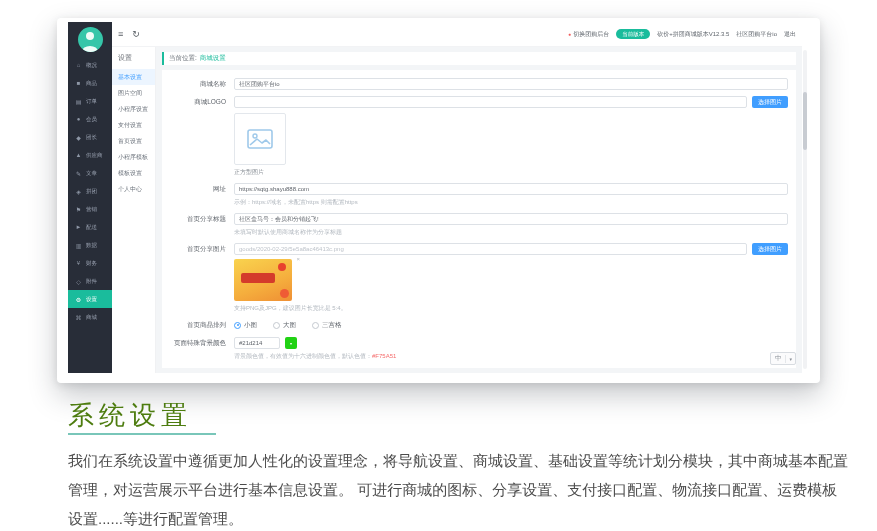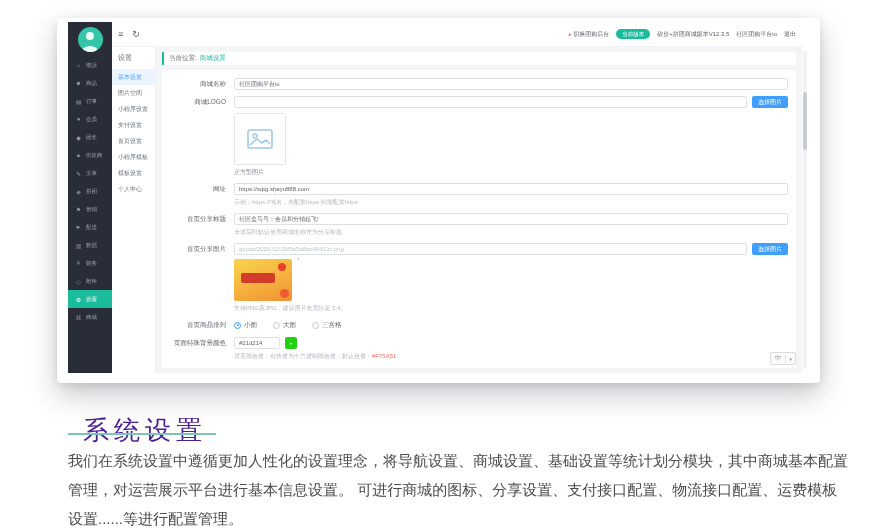--- a/index.html
+++ b/index.html
@@ -85,21 +85,21 @@
   .swatch { width:12px; height:12px; flex:none; border-radius:2px; display:flex; align-items:center; justify-content:center; color:#fff; font-size:4px; cursor:pointer; }
 
   .lang-widget { position:absolute; right:6px; bottom:8px; display:flex; align-items:center; border:1px solid #d8dce1; border-radius:2px; background:#fbfbfc; color:#8a9097; }
   .lang-a { padding:1px 4px; font-size:6.5px; }
   .lang-b { padding:1px 3px; font-size:5px; border-left:1px solid #e4e7ea; cursor:pointer; }
 
   .scrollbar { position:absolute; right:13px; top:32px; bottom:14px; width:4px; background:#f1f2f4; border-radius:2px; }
   .scroll-thumb { position:absolute; top:42px; width:4px; height:58px; background:#c8ccd2; border-radius:2px; cursor:grab; }
 
   
-  .sec-title { position:absolute; left:68px; top:398px; margin:15px; font-size:26px; font-weight:500; letter-spacing:5px; color:#4c1d95; }
+  .sec-title { position:absolute; left:68px; top:398px; margin:0; font-size:26px; font-weight:500; letter-spacing:5px; color:#4d7c0f; }
   .sec-underline { position:absolute; left:68px; top:433px; width:148px; height:2px; background:#79c6b9; }
   .sec-para { position:absolute; left:68px; top:446px; width:784px; margin:0; font-size:15px; line-height:29px; color:#4c4c4c; }
 </style>
 </head>
 <body>
 
 <div class="shot-card">
   <div class="admin">
 
     <div class="darkbar">

